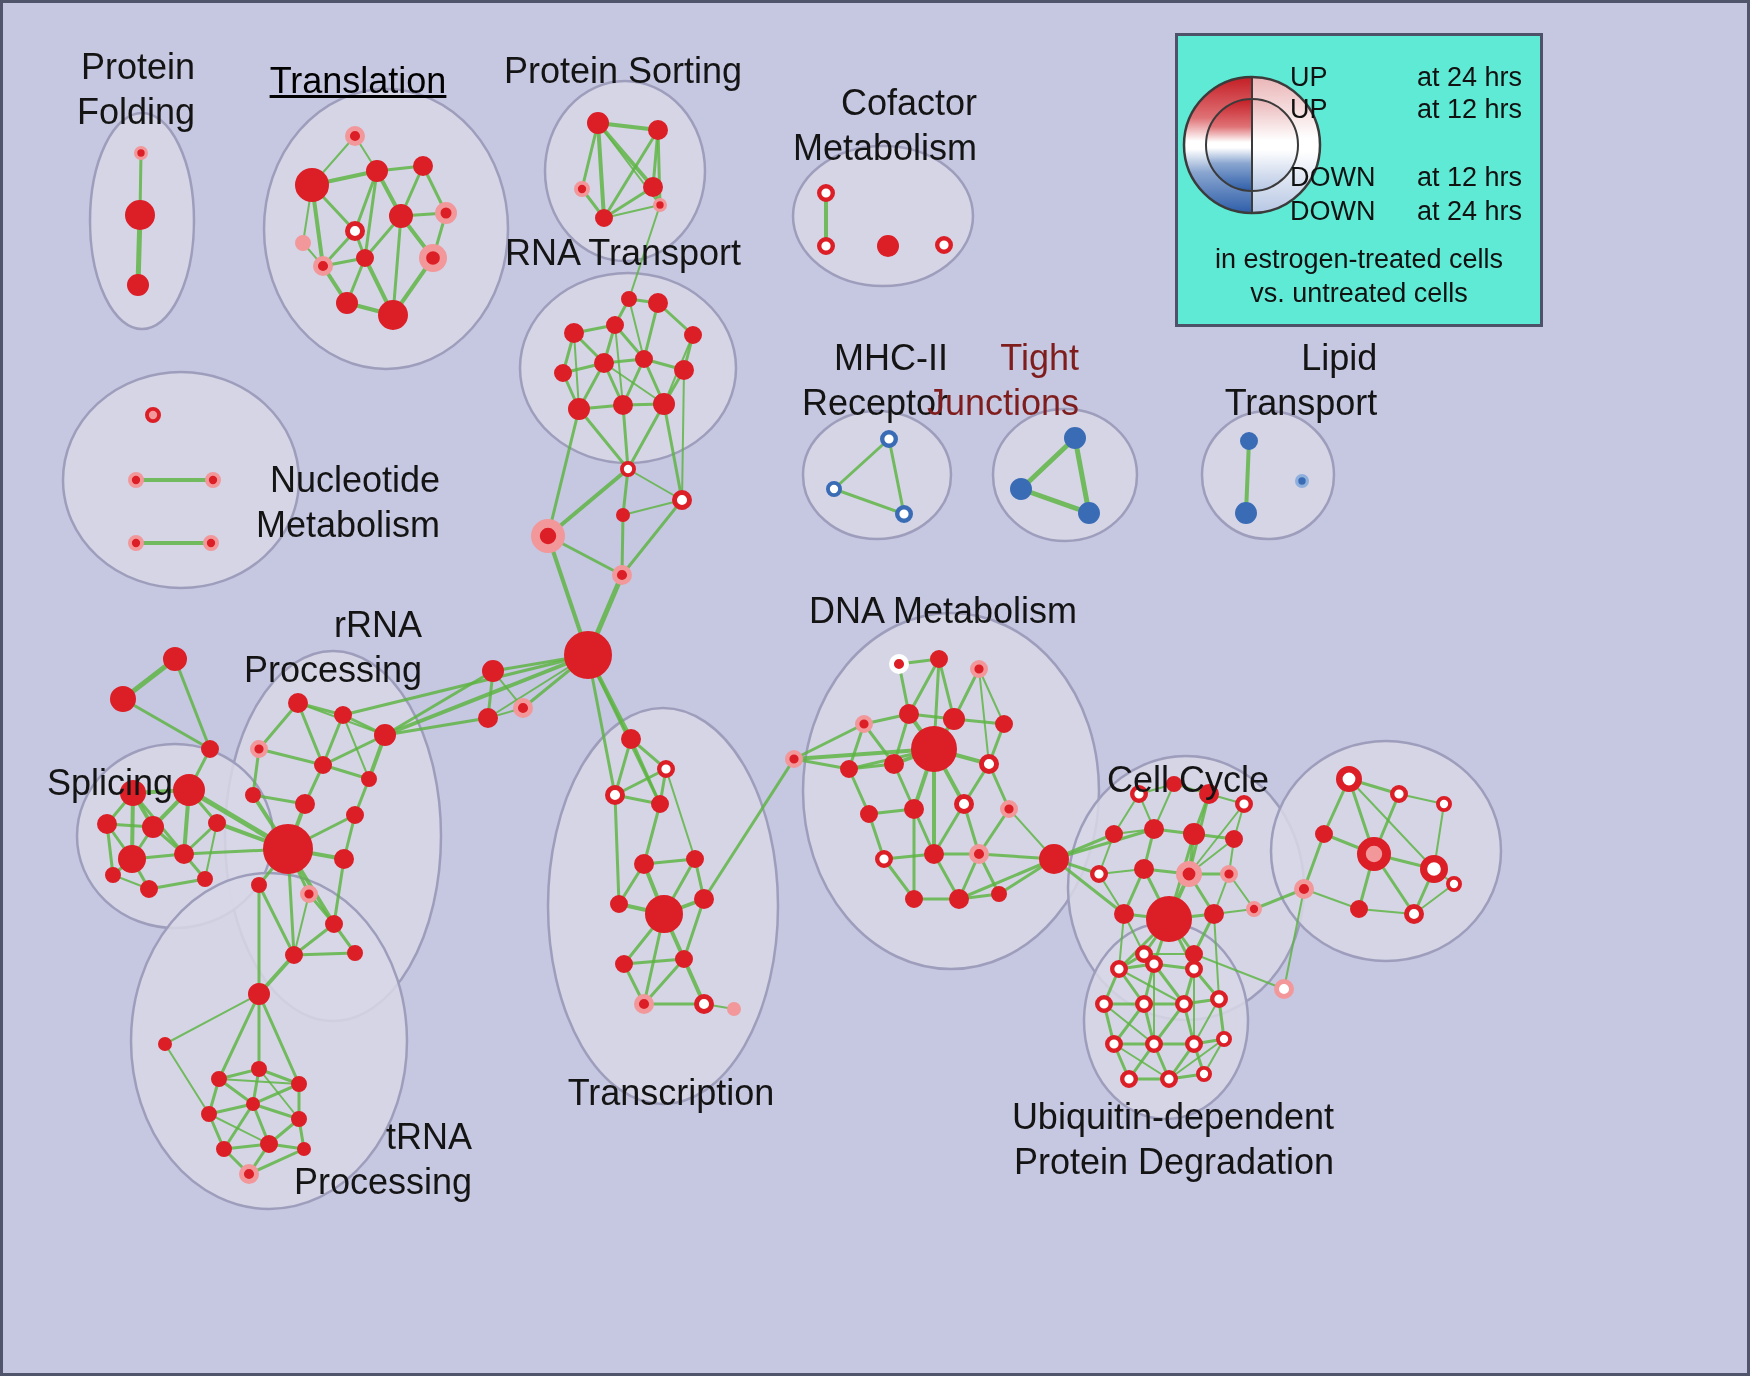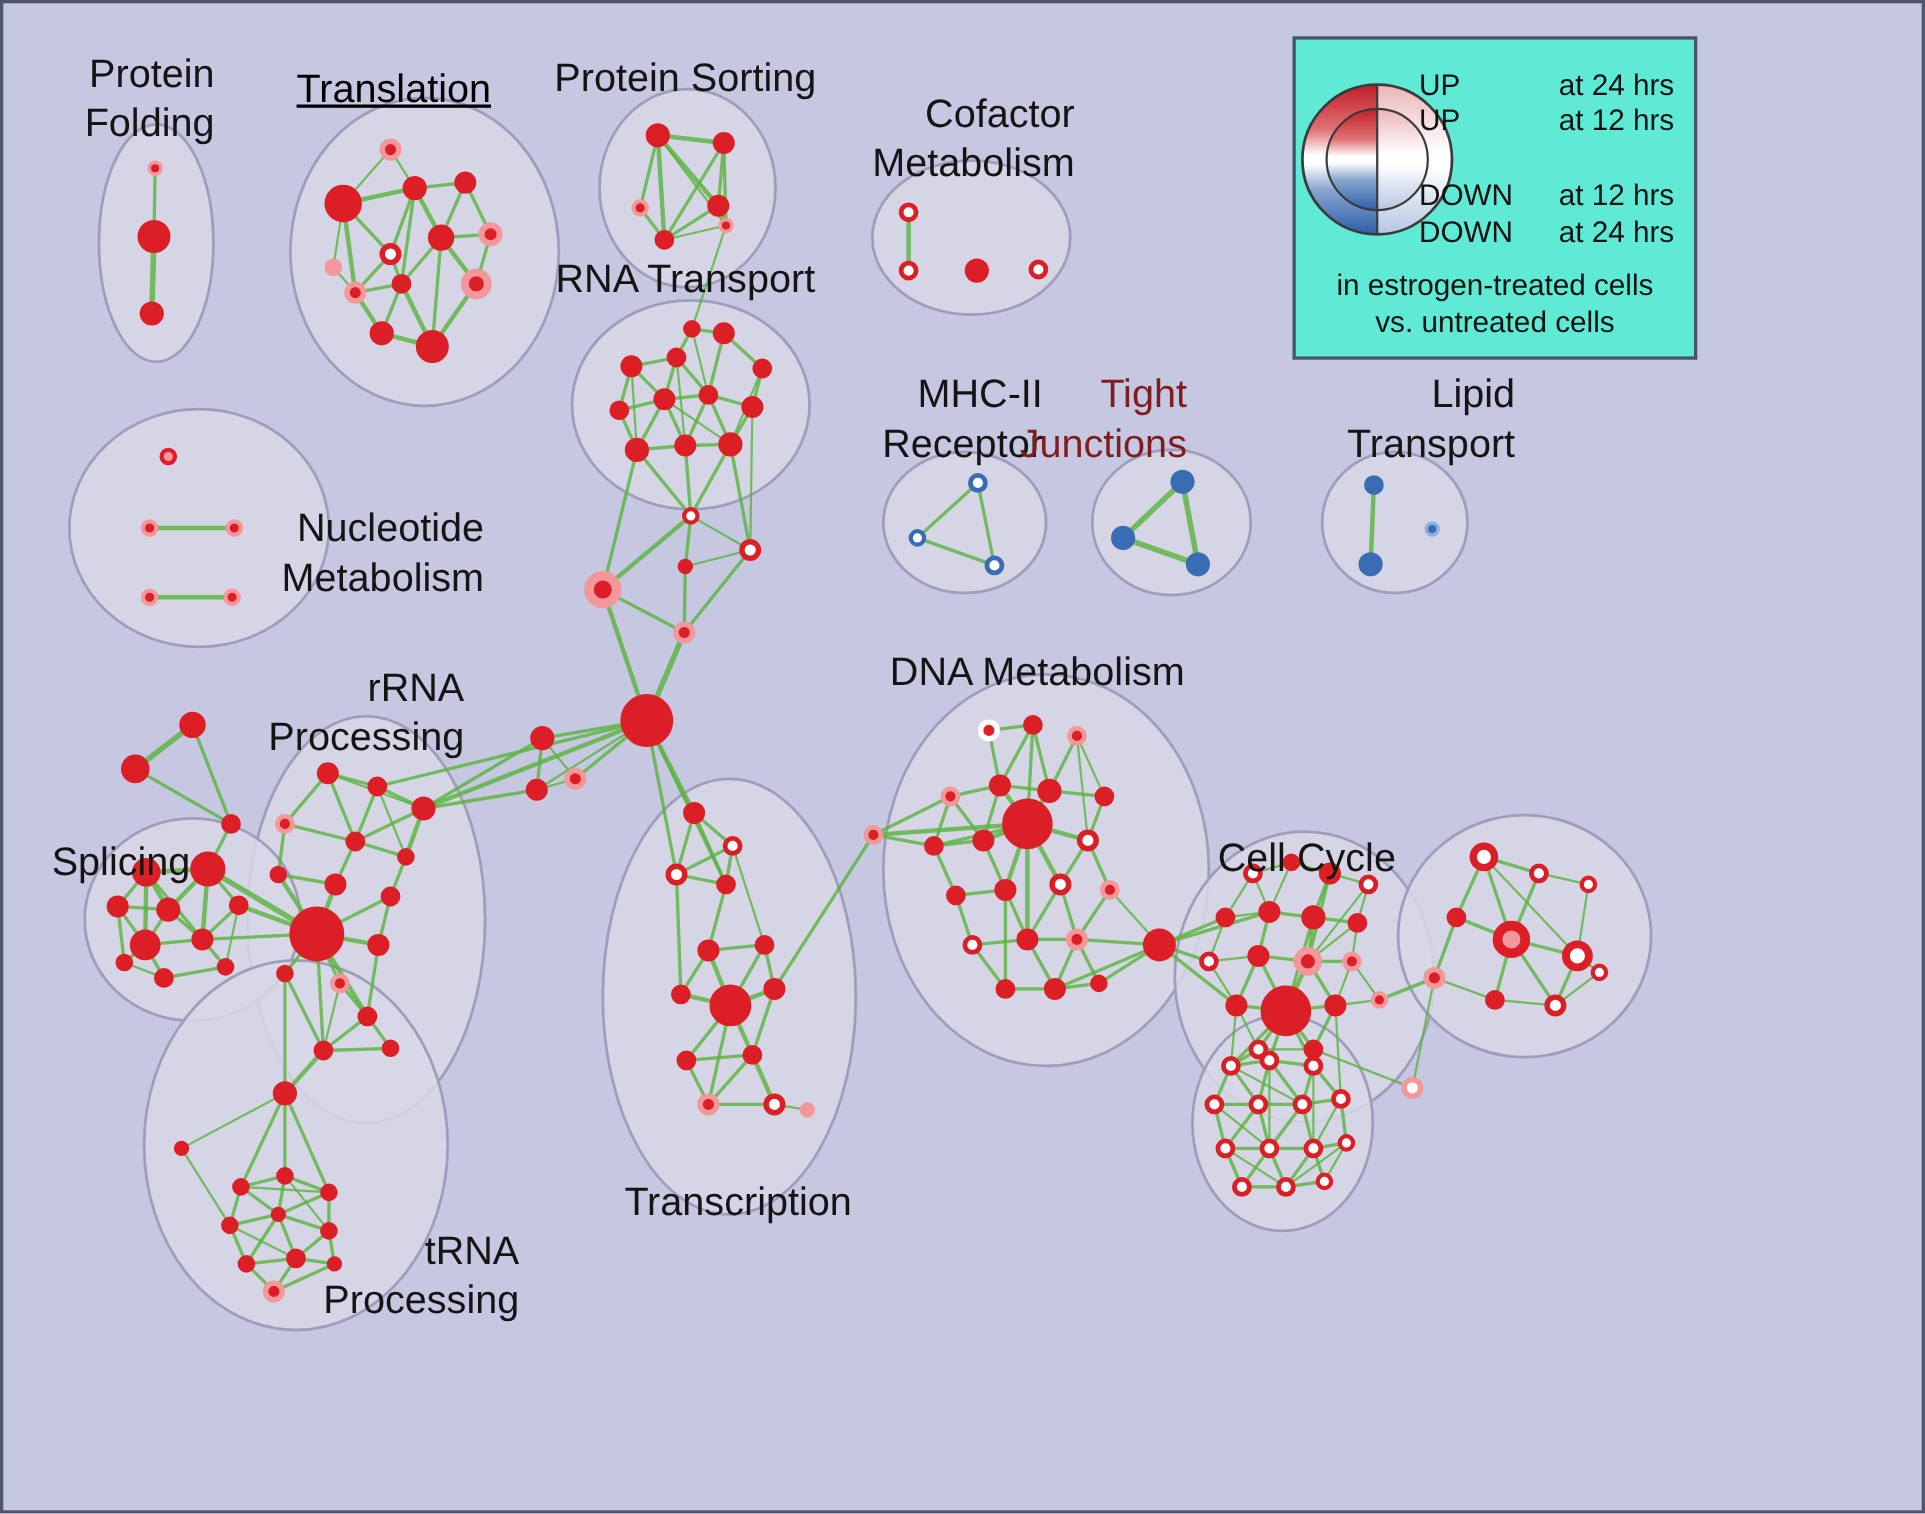--- a/index.html
+++ b/index.html
@@ -632,20 +632,22 @@
       <div class="cluster-label" style="left: 1270px; top: 333px; color: rgb(20, 20, 20); margin-left: 28px;">Lipid
 Transport</div>
       <div class="cluster-label" style="left: 330px; top: 580px; color: rgb(20, 20, 20); margin-top: 20px;">rRNA
 Processing</div>
       <div class="cluster-label" style="left: 107px; top: 726px; color: rgb(20, 20, 20); margin-top: 32px;">Splicing</div>
       <div class="cluster-label" style="left: 380px; top: 1112px; color: rgb(20, 20, 20);">tRNA
 Processing</div>
       <div class="cluster-label" style="left: 668px; top: 1068px; color: rgb(20, 20, 20);">Transcription</div>
       <div class="cluster-label" style="left: 940px; top: 586px; color: rgb(20, 20, 20);">DNA Metabolism</div>
       <div class="cluster-label" style="left: 1185px; top: 755px; color: rgb(20, 20, 20);">Cell Cycle</div>
+      <div class="cluster-label" style="left: 1170px; top: 1092px; color: rgb(20, 20, 20);">Ubiquitin-dependent
+Protein Degradation</div>
     </div>
 
   <div id="legend-box">
     <svg width="362" height="288" viewBox="0 0 362 288">
       <defs>
         <linearGradient id="gradStrong" x1="0" y1="0" x2="0" y2="1">
           <stop offset="0" stop-color="#c41e25"></stop>
           <stop offset="0.3" stop-color="#df7276"></stop>
           <stop offset="0.47" stop-color="#ffffff"></stop>
           <stop offset="0.53" stop-color="#ffffff"></stop>

